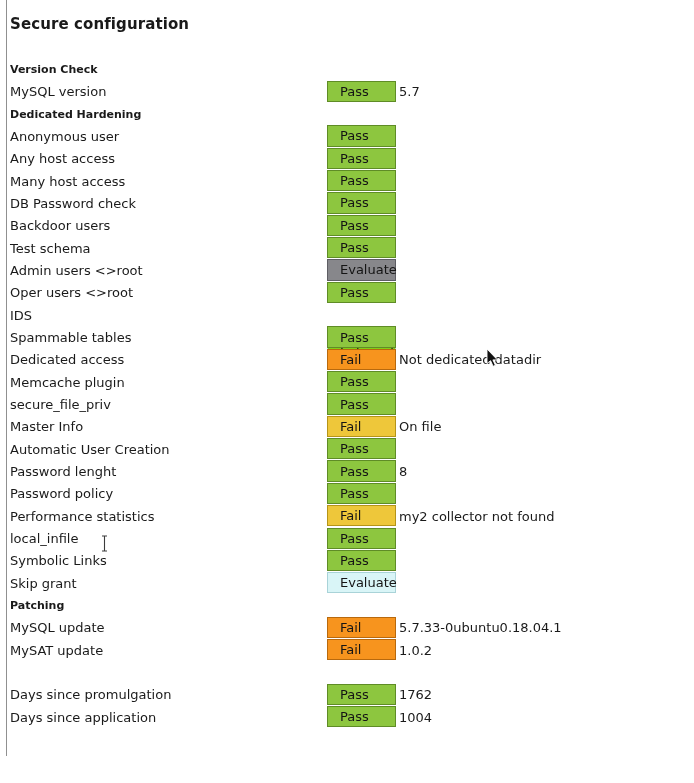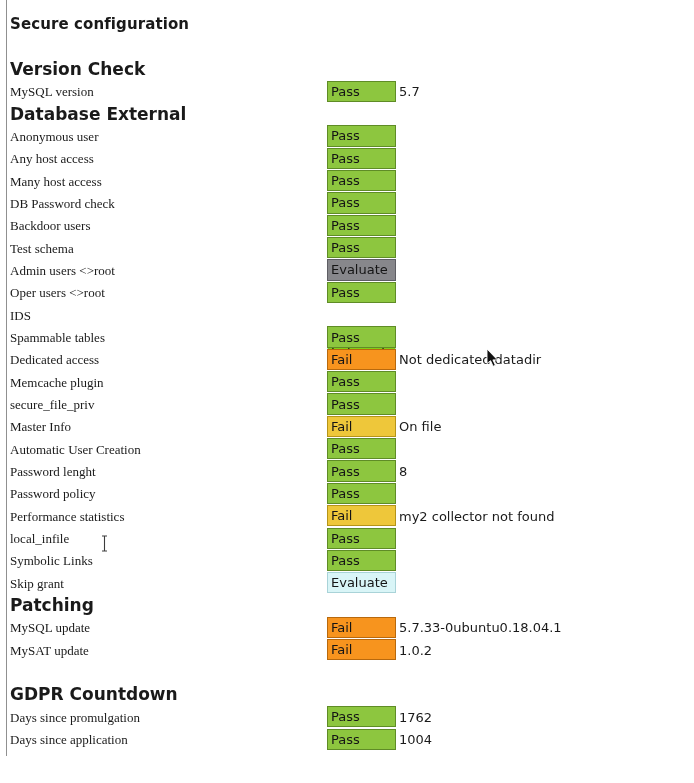--- a/index.html
+++ b/index.html
@@ -37,43 +37,43 @@
   .row .detail,
   .row .title-text,
   .row .section-text {
     position: absolute;
     top: 50%;
     transform: translateY(-50%);
     white-space: nowrap;
     font-size: 13px;
     line-height: 1;
   }
-  .row .label { left: 0; font-family: Liberation Serif, serif; }
+  .row .label { left: 0; }
   .row .title-text {
     left: 0;
     font-size: 15px;
     font-weight: 700;
     letter-spacing: 0.1px;
   }
   .row .section-text {
     left: 0;
-    font-size: 17px;
+    font-size: 11px;
     font-weight: 700;
   }
   .row .badge {
     position: absolute;
     left: 317px;
     top: 0.6px;
     width: 69px;
     height: 21.2px;
     box-sizing: border-box;
     border: 1px solid #666;
     display: flex;
     align-items: center;
-    padding-left: 3px;
+    padding-left: 12px;
     font-size: 13px;
     color: #151515;
   }
   .row .detail { left: 389px; text-align: center; }
   .cursor-arrow {
     position: absolute;
     left: 486px;
     top: 348px;
     width: 13px;
     height: 20px;
@@ -98,21 +98,21 @@
     <div class="row"></div>
     <div class="row">
       <span class="section-text">Version Check</span>
     </div>
     <div class="row">
       <span class="label">MySQL version</span>
       <span class="badge" style="background-color: rgb(141, 198, 63); border-color: rgb(95, 140, 38);">Pass</span>
       <span class="detail">5.7</span>
     </div>
     <div class="row">
-      <span class="section-text">Database External</span>
+      <span class="section-text">Dedicated Hardening</span>
     </div>
     <div class="row">
       <span class="label">Anonymous user</span>
       <span class="badge" style="background-color: rgb(141, 198, 63); border-color: rgb(95, 140, 38);">Pass</span>
     </div>
     <div class="row">
       <span class="label">Any host access</span>
       <span class="badge" style="background-color: rgb(141, 198, 63); border-color: rgb(95, 140, 38);">Pass</span>
     </div>
     <div class="row">
@@ -203,23 +203,20 @@
       <span class="badge" style="background-color: rgb(247, 148, 30); border-color: rgb(184, 105, 13);">Fail</span>
       <span class="detail">5.7.33-0ubuntu0.18.04.1</span>
     </div>
     <div class="row">
       <span class="label">MySAT update</span>
       <span class="badge" style="background-color: rgb(247, 148, 30); border-color: rgb(184, 105, 13);">Fail</span>
       <span class="detail">1.0.2</span>
     </div>
     <div class="row"></div>
     <div class="row">
-      <span class="section-text">GDPR Countdown</span>
-    </div>
-    <div class="row">
       <span class="label">Days since promulgation</span>
       <span class="badge" style="background-color: rgb(141, 198, 63); border-color: rgb(95, 140, 38);">Pass</span>
       <span class="detail">1762</span>
     </div>
     <div class="row">
       <span class="label">Days since application</span>
       <span class="badge" style="background-color: rgb(141, 198, 63); border-color: rgb(95, 140, 38);">Pass</span>
       <span class="detail">1004</span>
     </div>
   </div>

